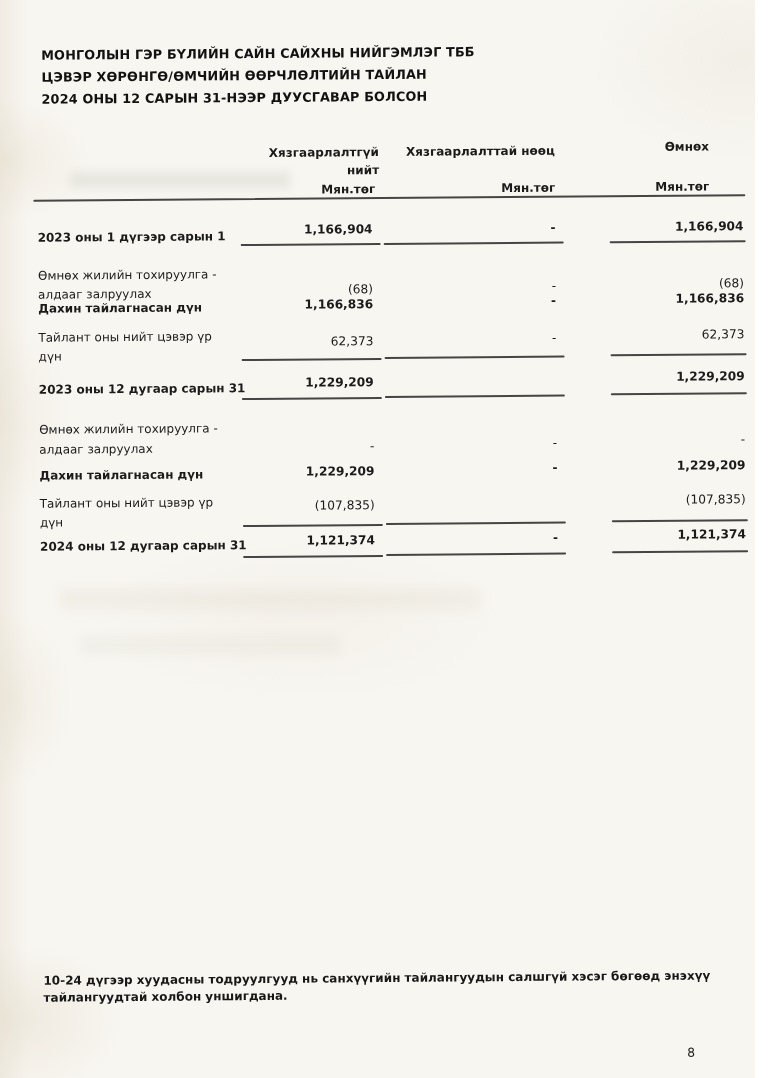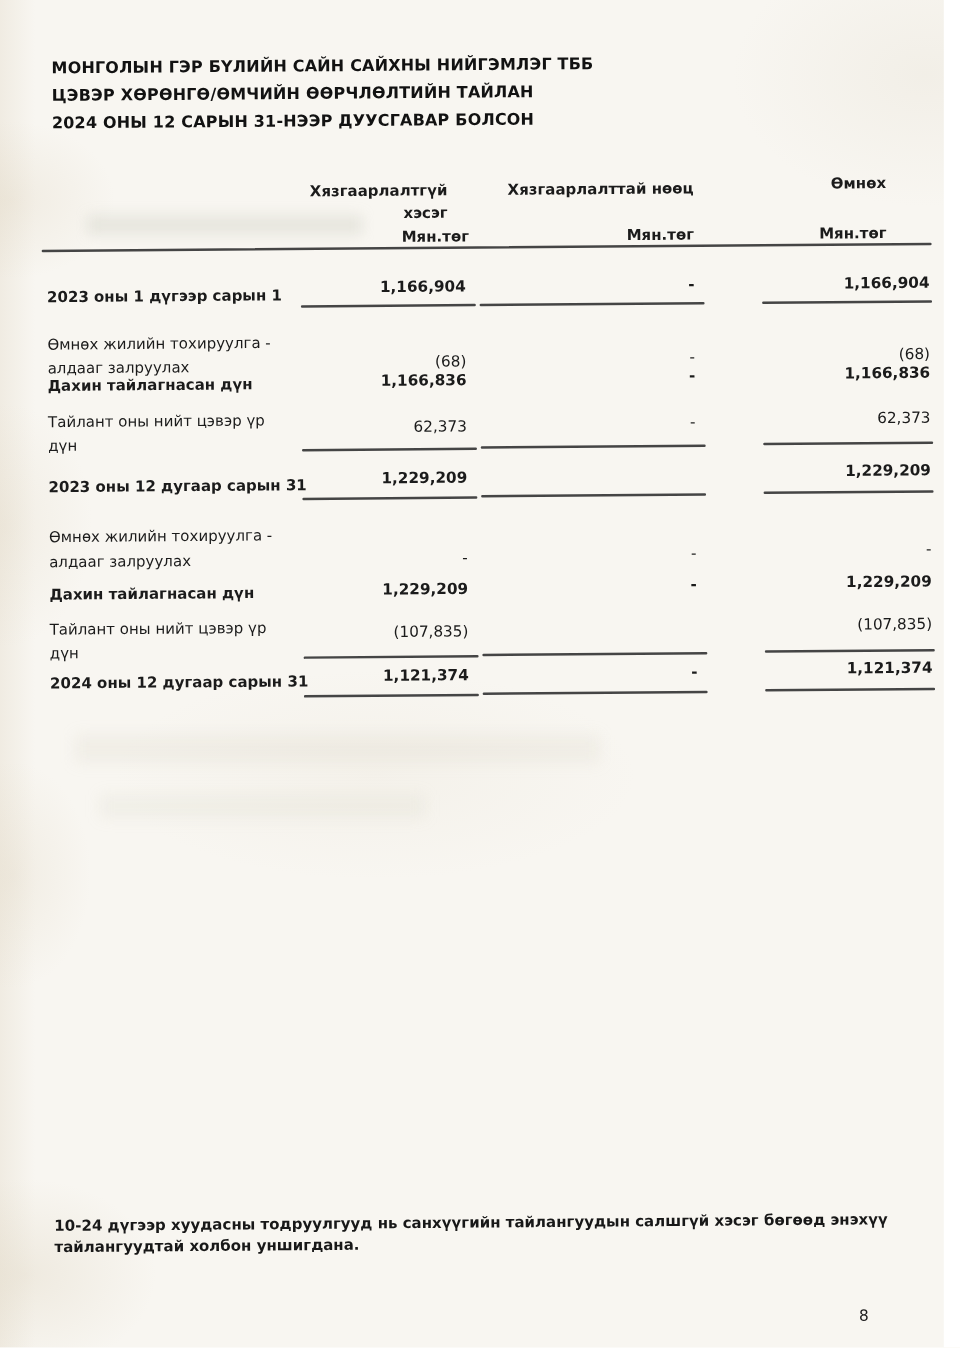--- a/index.html
+++ b/index.html
@@ -25,21 +25,21 @@
 
   .cell { position:absolute; font-size:12px; color:var(--ink); line-height:16px; }
   .lab  { left:40px;  width:212px; }
   .num  { text-align:right; font-size:12.2px; }
   .c1   { left:243px; width:132px; }
   .c2   { left:388px; width:170px; }
   .c3   { left:612px; width:134px; }
   .b    { font-weight:bold; }
 
   .bh { position:absolute; font-size:12px; font-weight:bold; color:var(--ink); line-height:18px; text-align:right; }
-  .col1h { left:249px; top:143px; width:112px; }
+  .col1h { left:270px; top:143px; width:112px; }
   .col2h { left:400px; top:143px; width:158px; }
   .col3h { left:612px; top:140px; width:100px; }
   .u1 { left:266px; top:180px; width:112px; }
   .u2 { left:400px; top:180px; width:158px; }
   .u3 { left:612px; top:180px; width:100px; }
 
   .rule { position:absolute; height:2px; background:var(--rule); border-radius:1px; }
   .rc1 { left:243px; width:140px; }
   .rc2 { left:386px; width:180px; }
   .rc3 { left:612px; width:136px; }
@@ -65,21 +65,21 @@
   <div class="tilt">
 
     <div class="title-block">
       <div>МОНГОЛЫН ГЭР БҮЛИЙН САЙН САЙХНЫ НИЙГЭМЛЭГ ТББ</div>
       <div>ЦЭВЭР ХӨРӨНГӨ/ӨМЧИЙН ӨӨРЧЛӨЛТИЙН ТАЙЛАН</div>
       <div>2024 ОНЫ 12 САРЫН 31-НЭЭР ДУУСГАВАР БОЛСОН</div>
     </div>
 
     <div class="bh col1h">
       <div>Хязгаарлалтгүй</div>
-      <div>хэсэг</div>
+      <div>нийт</div>
     </div>
     <div class="bh col2h">Хязгаарлалттай нөөц</div>
     <div class="bh col3h">Өмнөх</div>
     <div class="bh u1">Мян.төг</div>
     <div class="bh u2">Мян.төг</div>
     <div class="bh u3">Мян.төг</div>
     <div class="rule" style="left:36px; top:197px; width:712px;"></div>
 
     <div class="cell lab b" style="top:227px;">2023 оны 1 дүгээр сарын 1</div>
     <div class="cell num c1 b" style="top:221px;">1,166,904</div>

